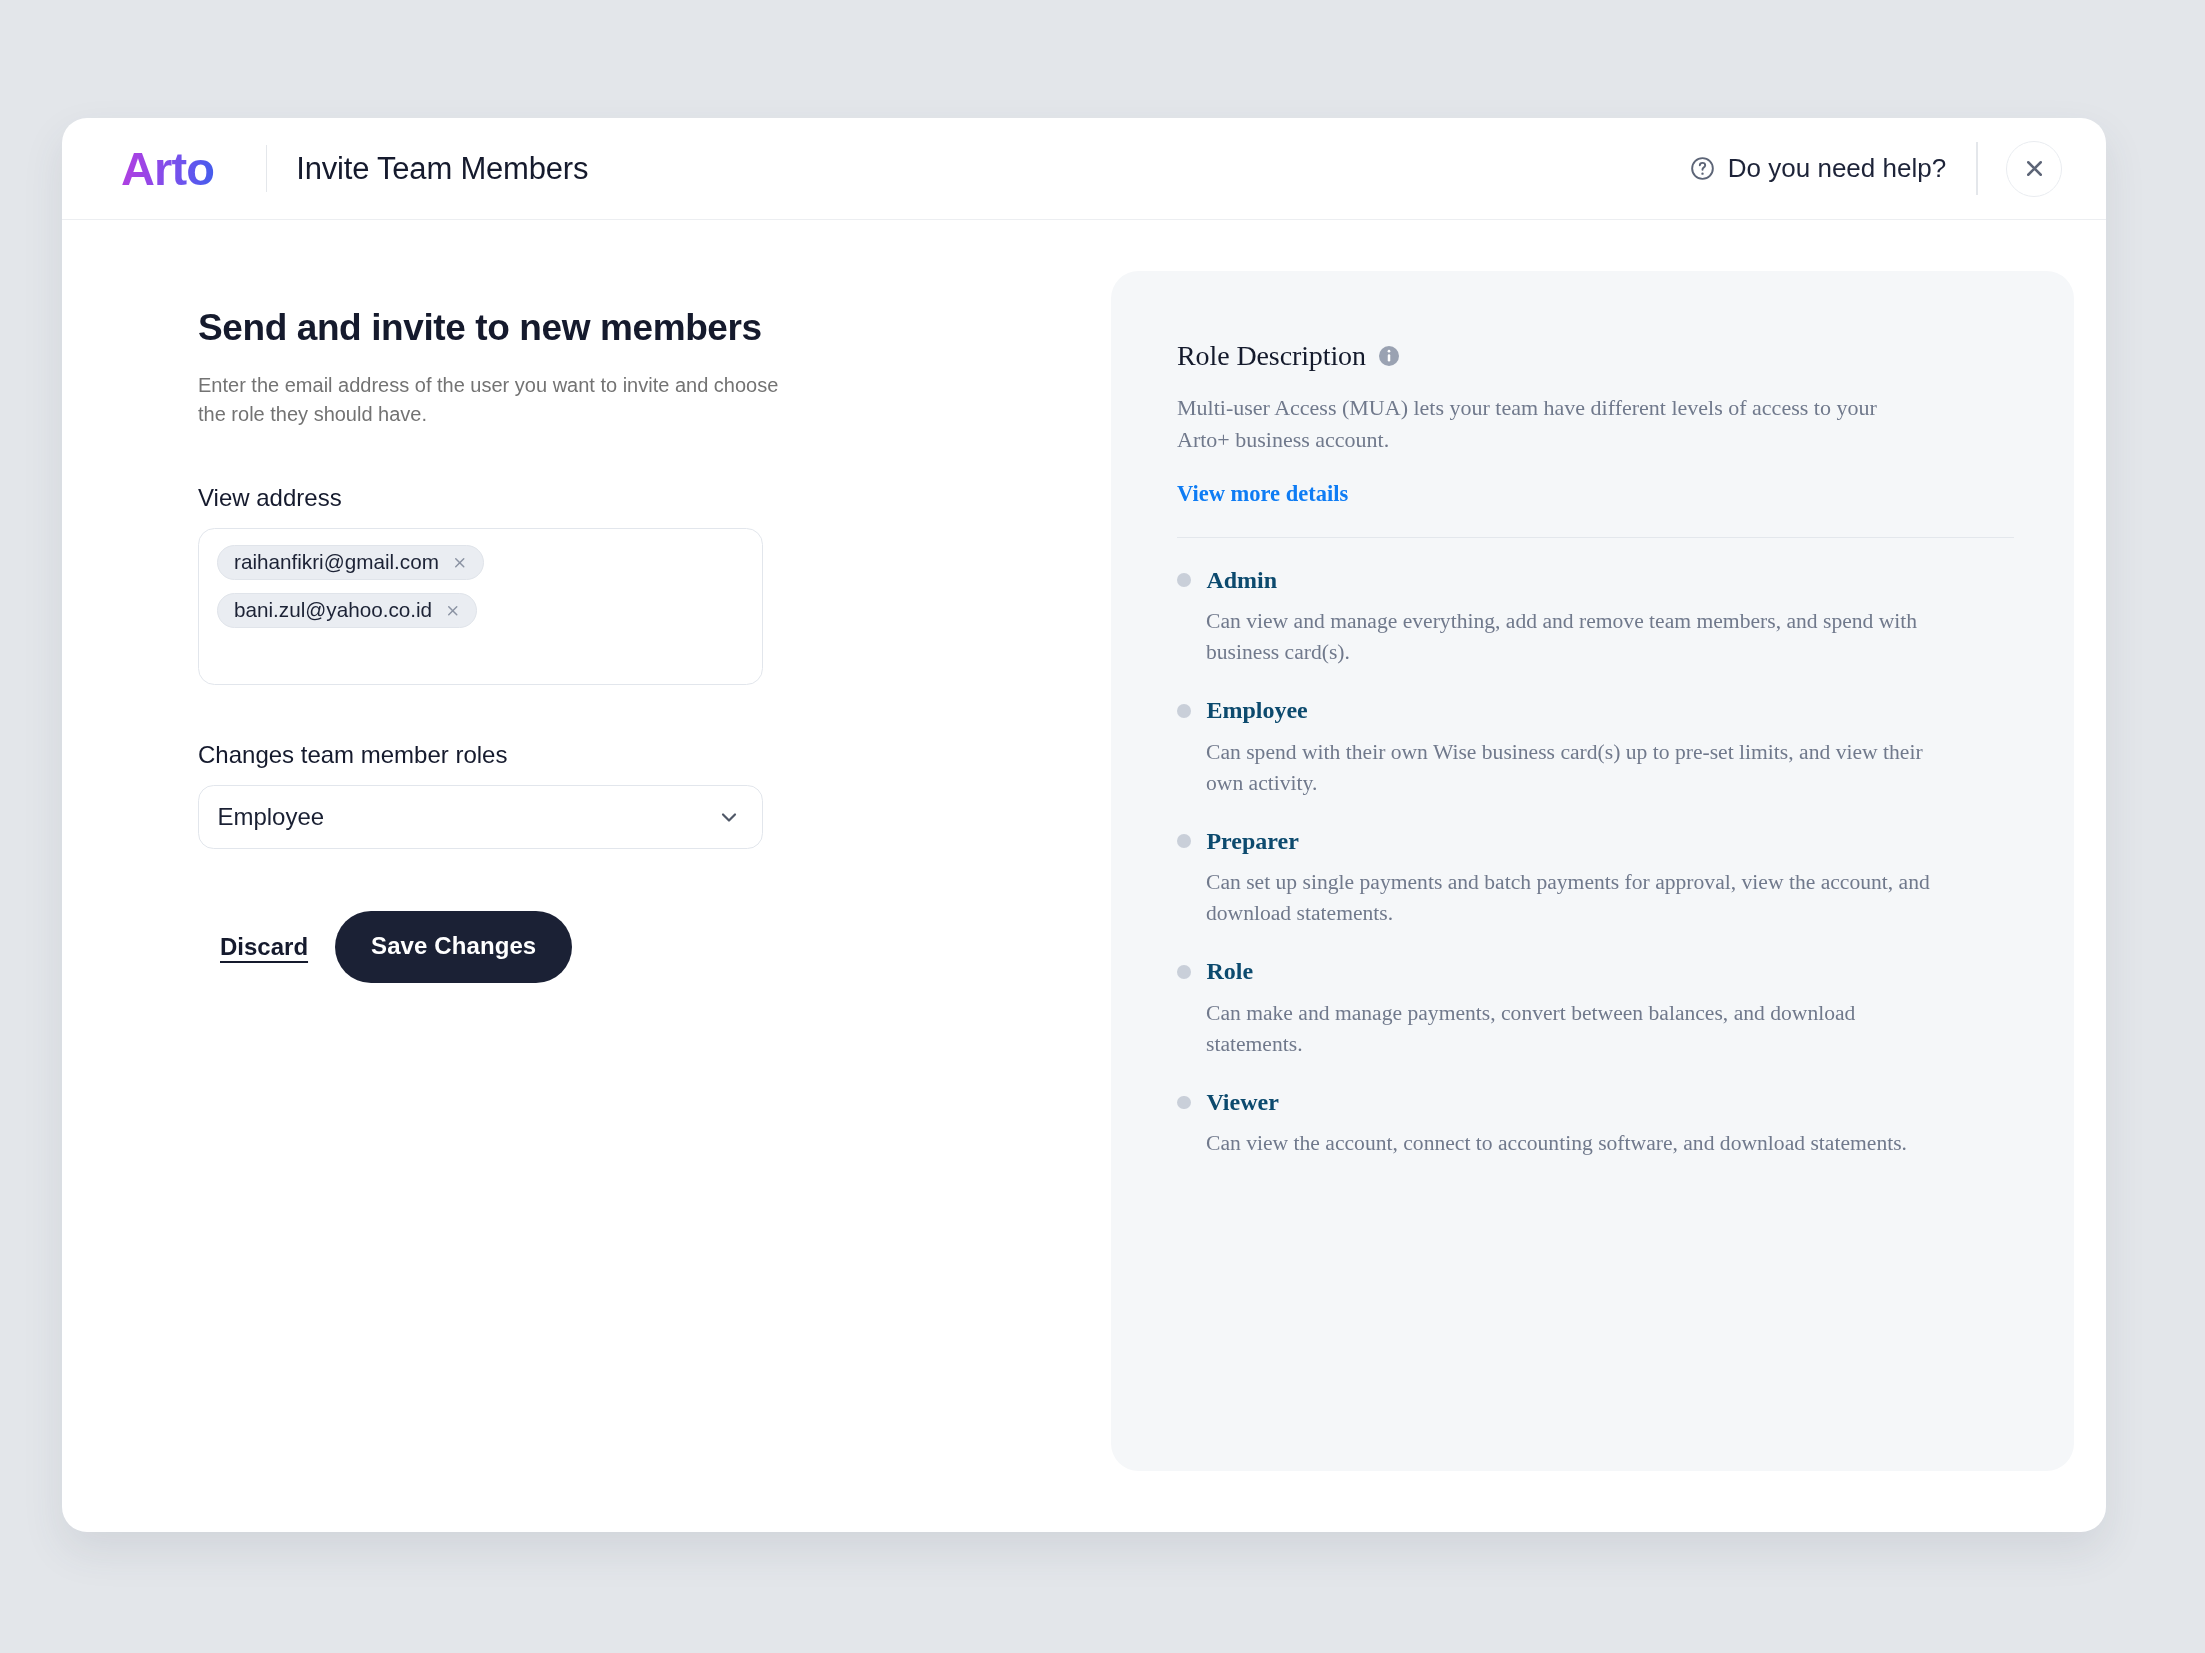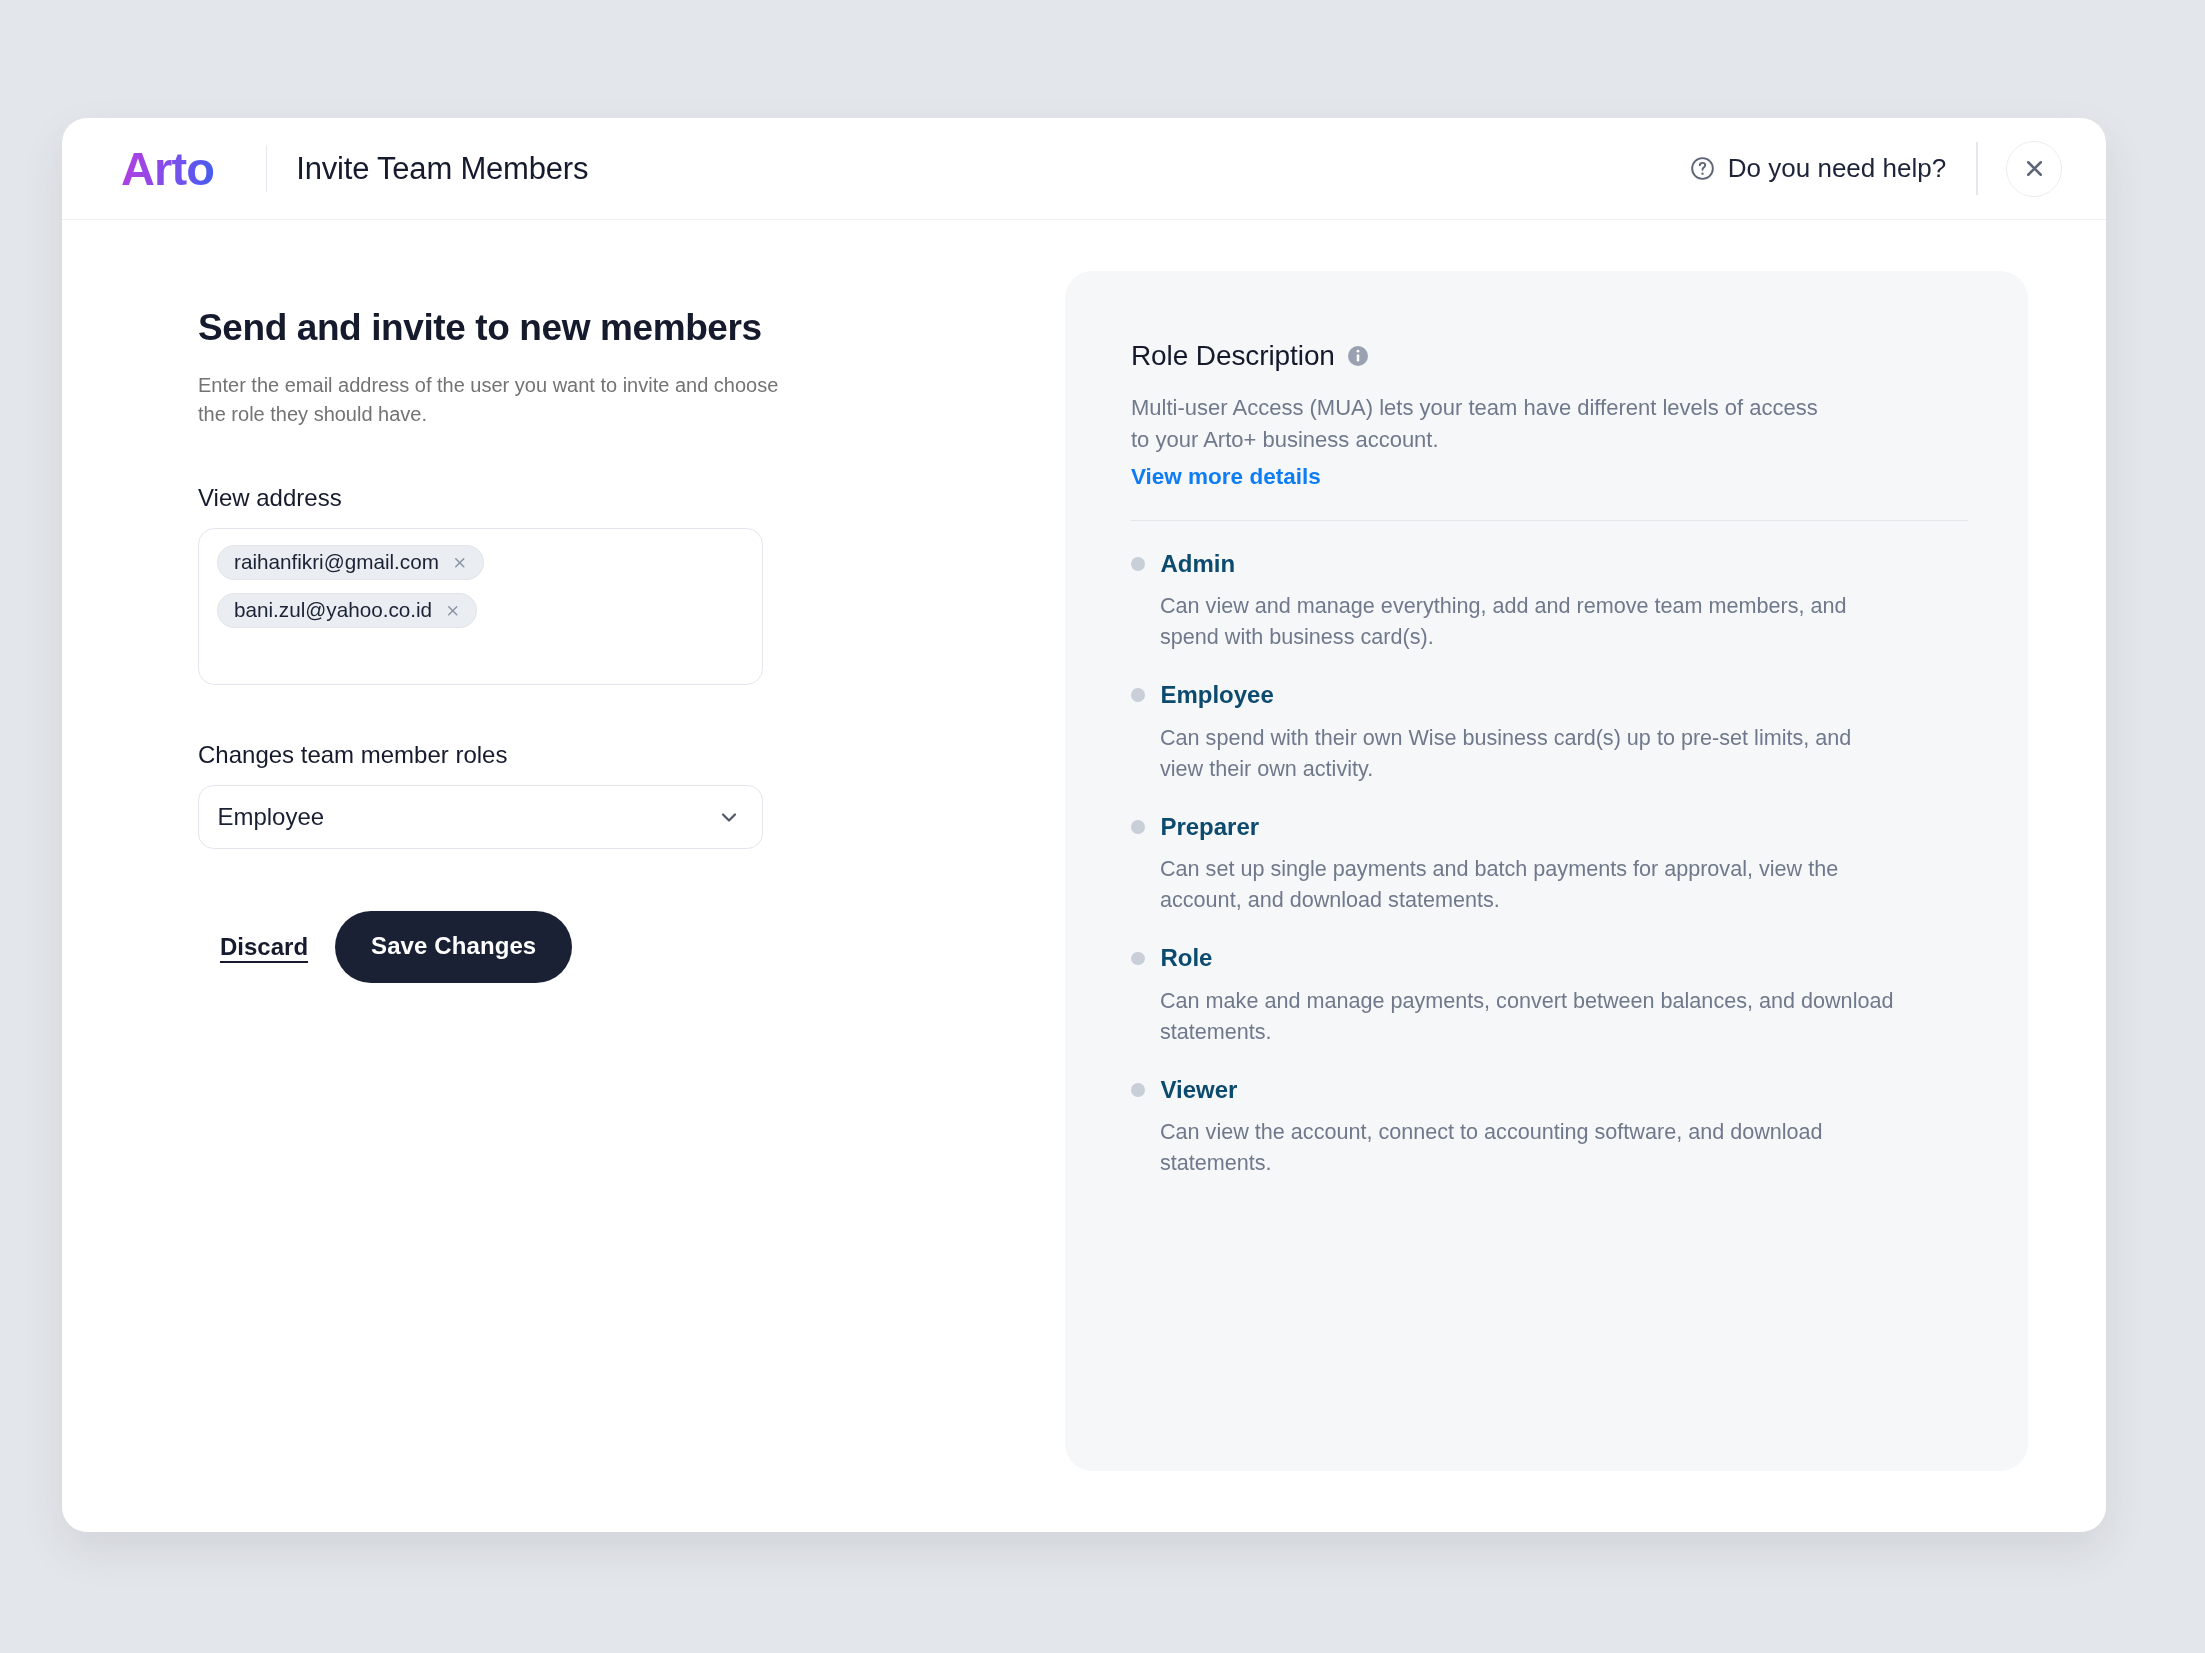--- a/index.html
+++ b/index.html
@@ -221,21 +221,22 @@
     cursor: pointer;
     font-family: inherit;
     letter-spacing: 0.1px;
   }
 
   
   .right-col {
     padding: 51px 32px 0 0;
     flex: 1;
     display: flex;
-    justify-content: center;
+    justify-content: flex-end;
+    font-family: Liberation Serif, serif;
   }
   .role-panel {
     width: 963px;
     height: 1200px;
     background: #f5f7f9;
     border-radius: 27.6px;
     padding: 69px 62px 0 66px;
   }
   .panel-title-row {
     display: flex;
@@ -251,21 +252,21 @@
   .info-icon { width: 24px; height: 24px; display: block; }
   .panel-desc {
     margin-top: 20px;
     font-size: 22px;
     color: #70798c;
     line-height: 1.45;
     max-width: 703px;
   }
   .more-link {
     display: inline-block;
-    margin-top: 8px;
+    margin-top: 25px;
     font-size: 22.5px;
     font-weight: 700;
     color: #0e7cf4;
     text-decoration: none;
     cursor: pointer;
   }
   .panel-hr {
     margin-top: 30px;
     height: 1.4px;
     background: #e3e7ec;

